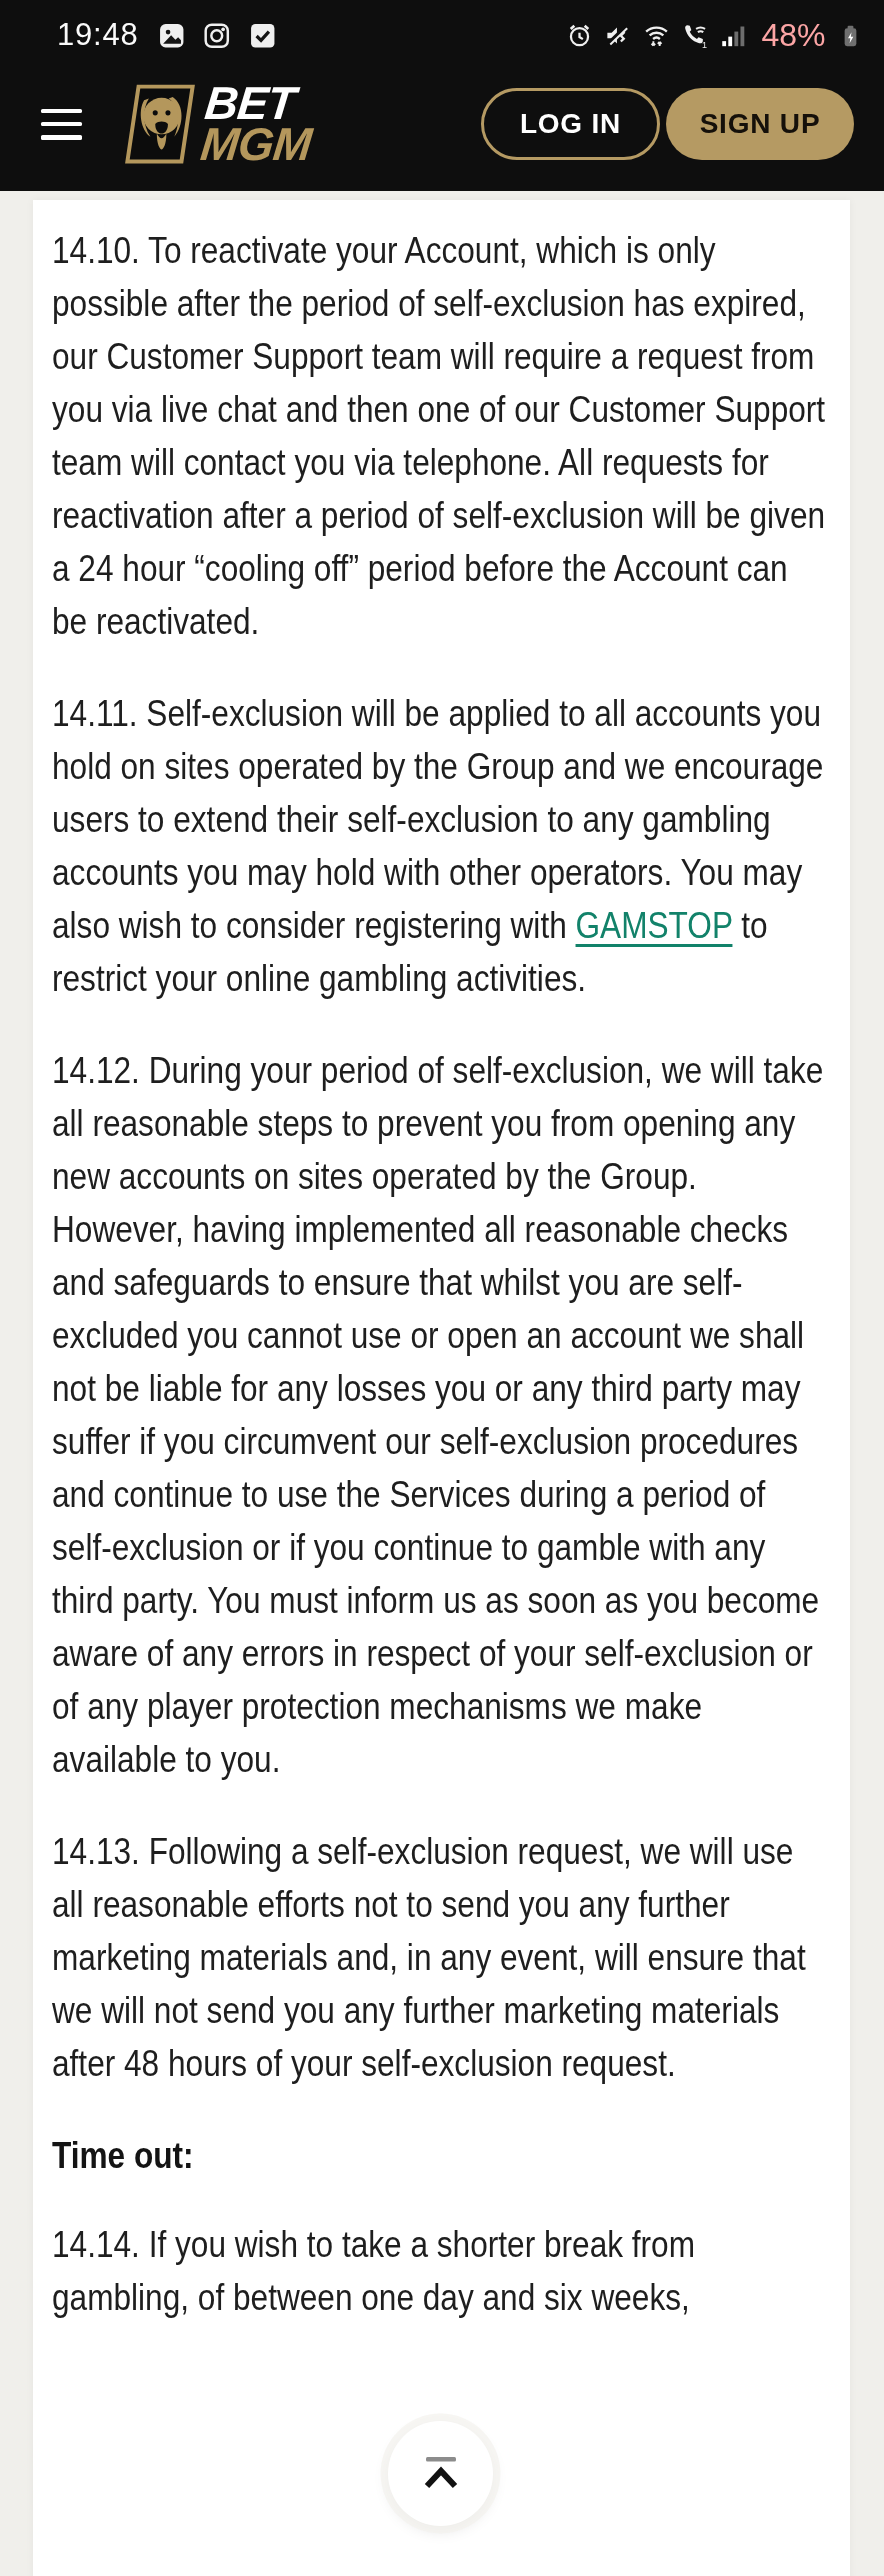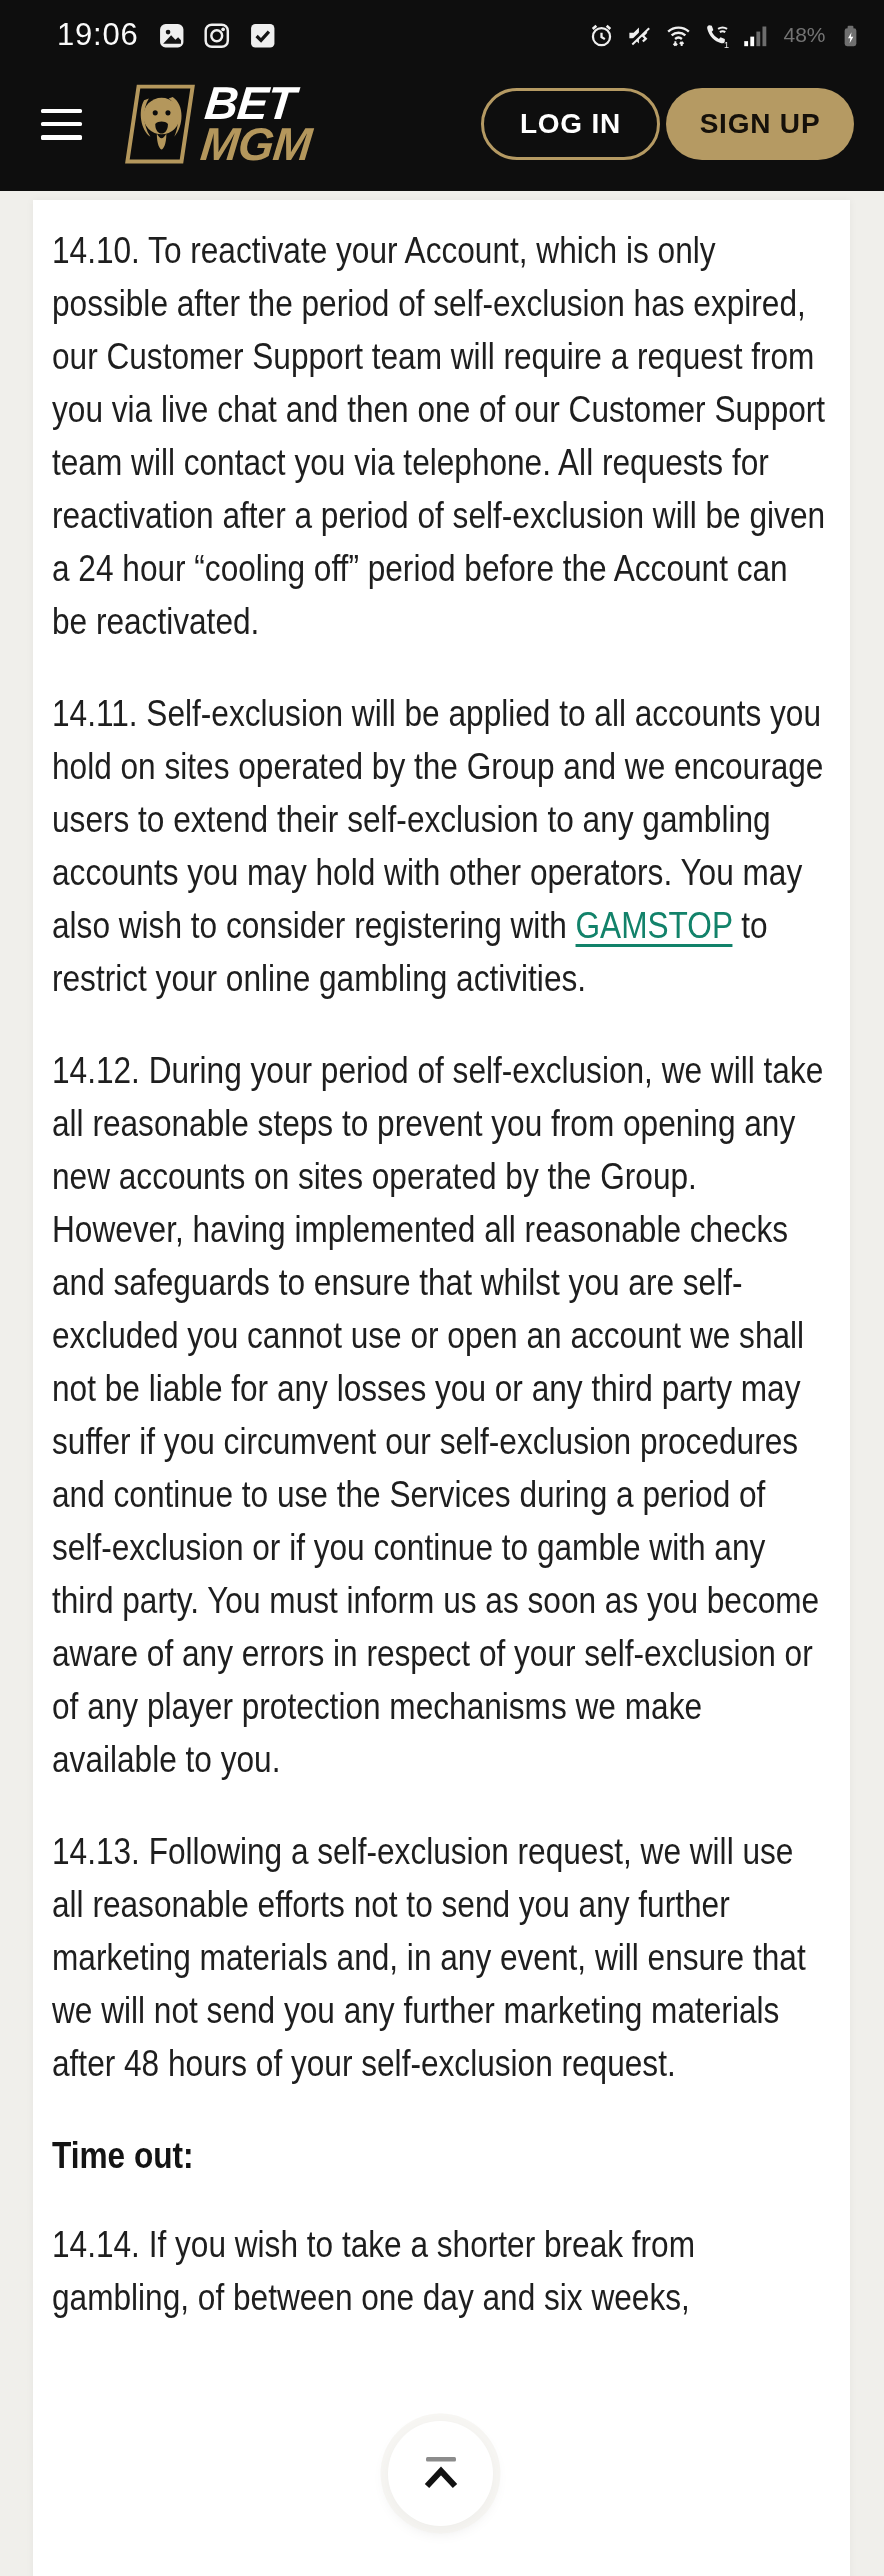--- a/index.html
+++ b/index.html
@@ -12,21 +12,21 @@
   .topblock{background:#0e0e0e;width:100%;}
   .statusbar{
     height:66px;display:flex;align-items:center;
     padding:4.9px 21px 0 57px;box-sizing:border-box;color:#f5f5f5;
   }
   .statusbar .time{font-size:31px;letter-spacing:0.8px;color:#fafafa;margin-right:18px;}
   .sicons-left{display:flex;align-items:center;gap:16.4px;}
   .sicons-right{display:flex;align-items:center;gap:11.5px;margin-left:auto;}
   .sicon{height:29.5px;width:29.5px;display:block;}
   .sicon.small{height:27px;width:27px;}
-  .batt-pct{font-size:21px;color:#737373;margin-left:3.3px;}
+  .batt-pct{font-size:32px;color:#fca5a5;margin-left:3.3px;}
   
   .appbar{
     height:125px;display:flex;align-items:center;
     padding:0 31px 8.2px 41px;box-sizing:border-box;
   }
   .hamburger{width:41px;display:flex;flex-direction:column;gap:9px;cursor:pointer;background:none;border:none;padding:0;}
   .hamburger span{display:block;height:4.1px;background:#ffffff;border-radius:1.6px;}
   .logo{display:flex;align-items:center;margin-left:43px;text-decoration:none;}
   .lionbox{width:70px;height:80px;display:block;}
   .logotext{margin-left:8.2px;transform:skewX(-6deg);line-height:41px;}
@@ -63,21 +63,21 @@
     box-shadow:0 0 0 7.4px rgba(242,241,237,0.65),0 4.9px 14.7px rgba(0,0,0,0.10);
     display:flex;align-items:center;justify-content:center;
   }
 </style>
 </head>
 <body>
 
 <div class="topblock">
 
   <div class="statusbar">
-    <span class="time">19:06</span>
+    <span class="time">19:48</span>
 
     <span class="sicons-left">
       <svg class="sicon" viewBox="0 0 24 24">
         <rect x="2.5" y="2.5" width="19" height="19" rx="4.5" fill="#efefef"></rect>
         <circle cx="9" cy="9" r="1.9" fill="#141414"></circle>
         <path d="M5 18.5 L11.5 11.5 L15 15.2 L17.2 13.2 L19.5 15.6 L19.5 18.5 Z" fill="#141414"></path>
       </svg>
       <svg class="sicon" viewBox="0 0 24 24">
         <rect x="3" y="3" width="18" height="18" rx="5" fill="none" stroke="#efefef" stroke-width="2"></rect>
         <circle cx="12" cy="12" r="4.4" fill="none" stroke="#efefef" stroke-width="2"></circle>

